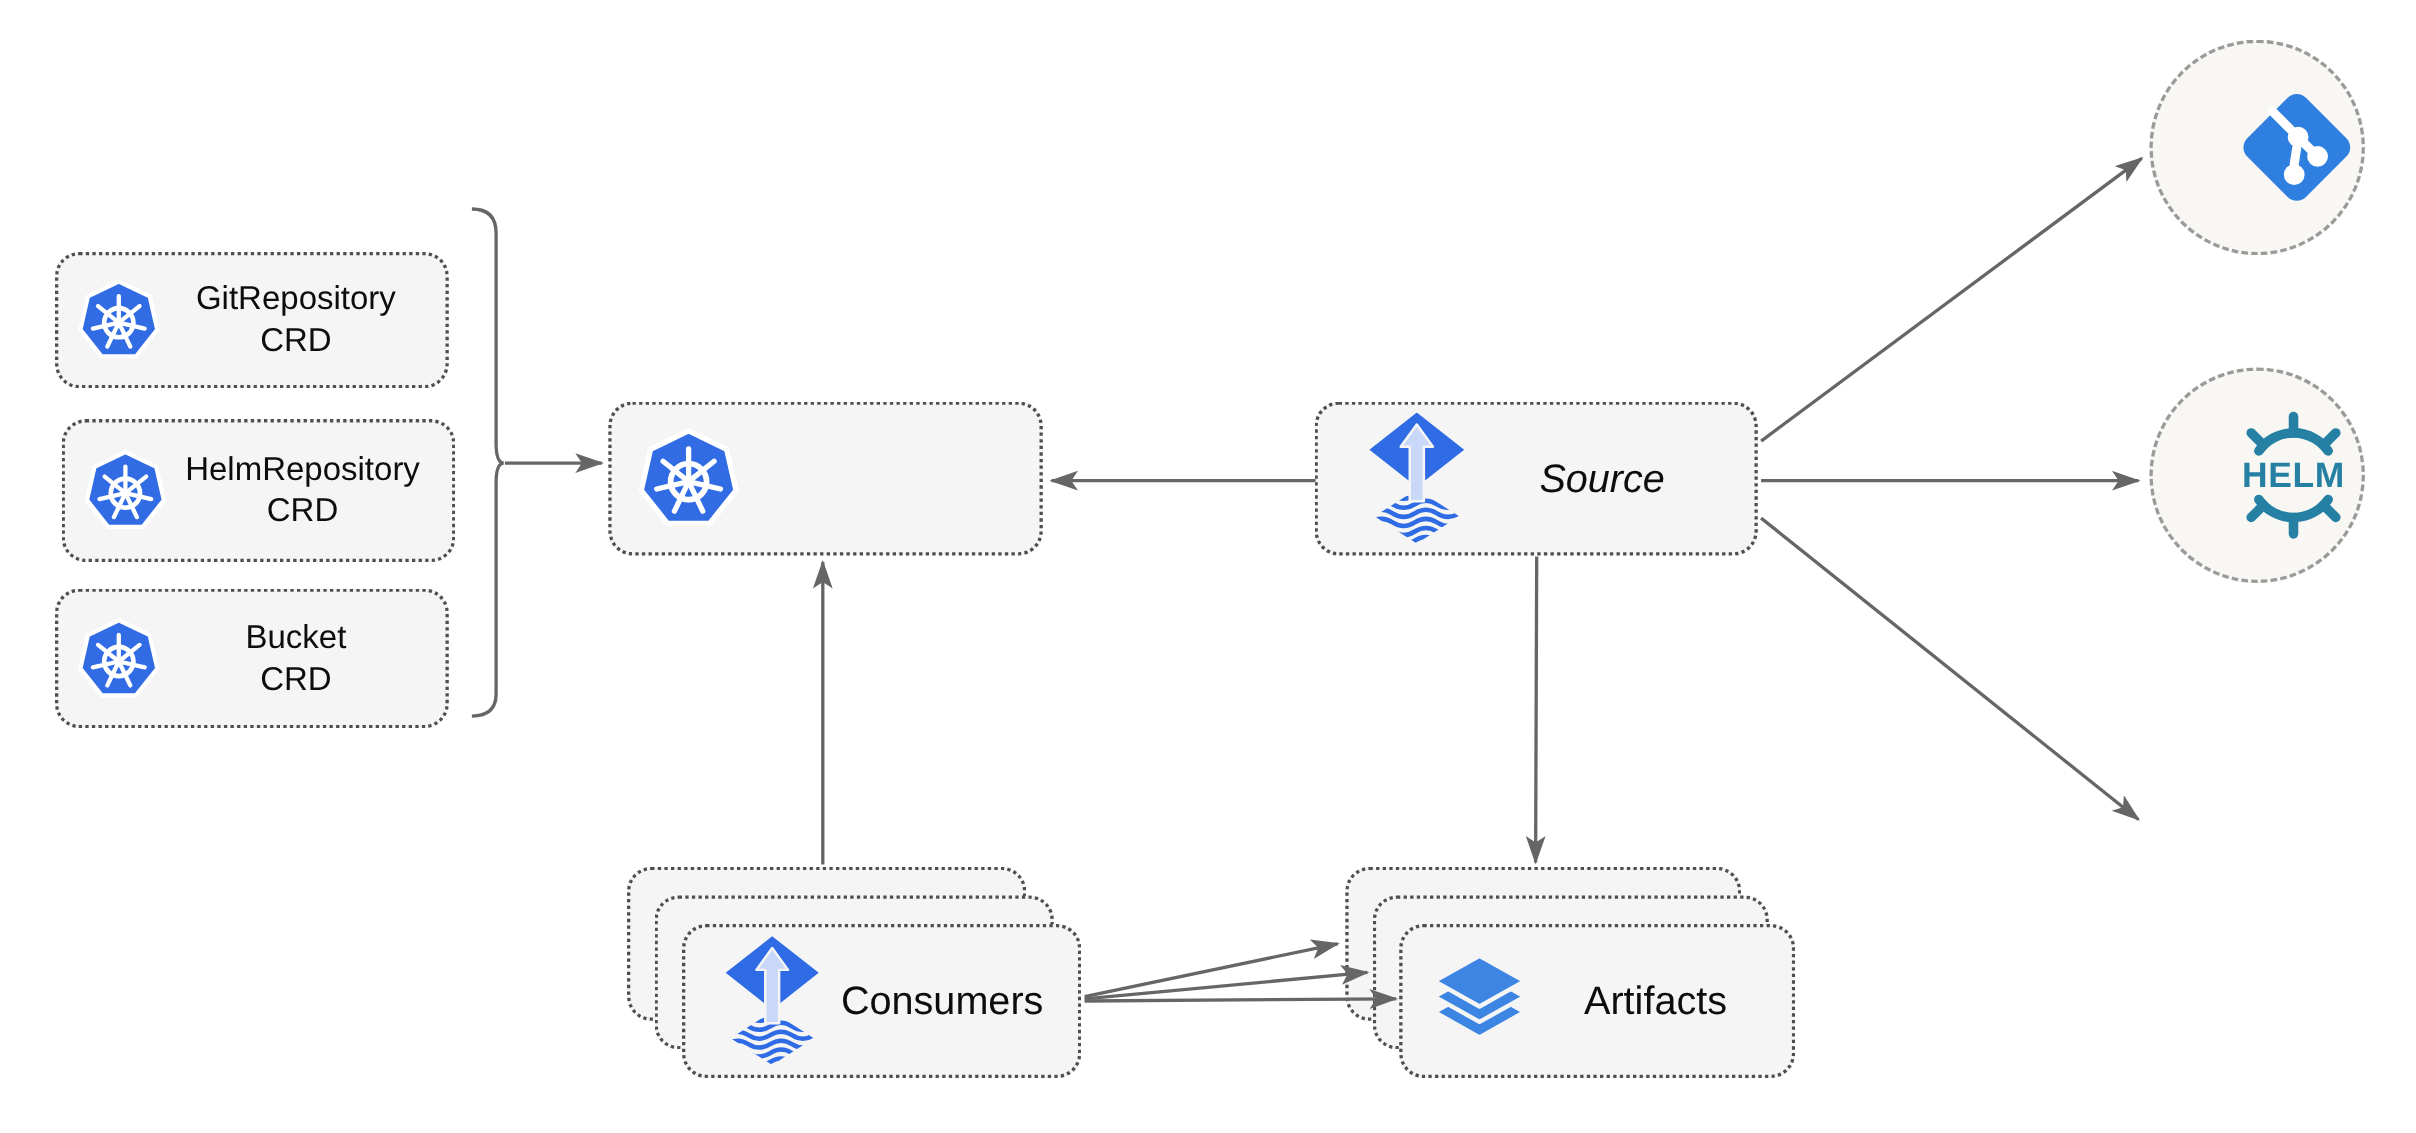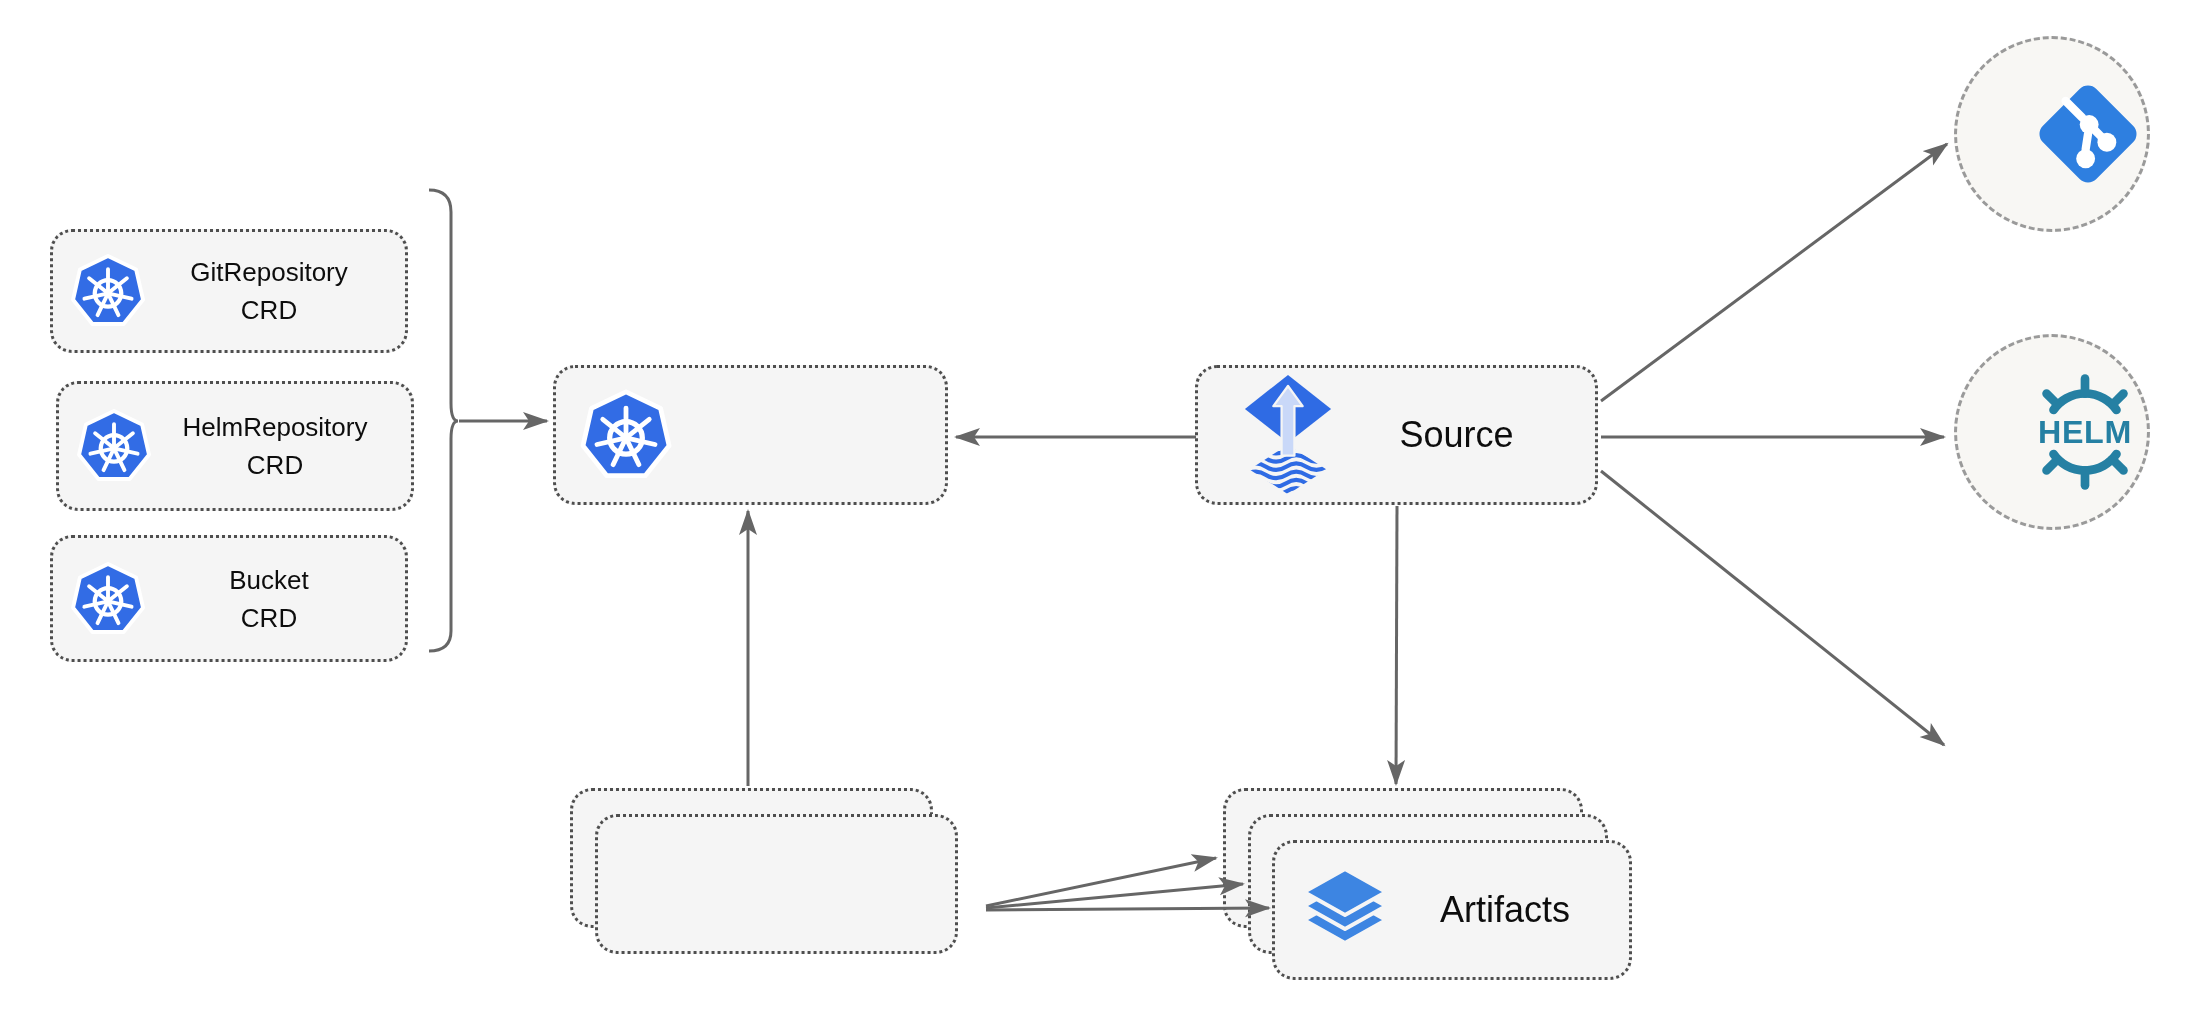--- a/index.html
+++ b/index.html
@@ -4,21 +4,21 @@
 <style>
   html,body{margin:0;padding:0;background:#fff;}
   .canvas{
     position:relative;width:2196px;height:1030px;background:#ffffff;overflow:hidden;
     font-family:"Liberation Sans","DejaVu Sans",sans-serif;color:#111;
   }
   .node{
     position:absolute;background:#f5f5f5;border:3px dotted #4e4e4e;border-radius:22px;
     box-sizing:border-box;display:flex;align-items:center;
   }
-  .node .label{flex:1;text-align:center;font-size:26px;line-height:38px;color:#0d0d0d;}
+  .node .label{flex:1;text-align:center;font-size:30px;line-height:38px;color:#0d0d0d;}
   .big .label{font-size:36px;line-height:46px;}
   .stackbox{
     position:absolute;background:#f5f5f5;border:3px dotted #4e4e4e;border-radius:22px;
     box-sizing:border-box;
   }
   .endpoint{
     position:absolute;width:196px;height:196px;border-radius:50%;
     background:#f8f7f4;border:3px dashed #9a9a9a;box-sizing:border-box;
     display:flex;align-items:center;justify-content:flex-end;
   }
@@ -112,21 +112,21 @@
           <line x1="50" y1="53" x2="36.6" y2="80.9"></line>
             <line x1="50" y1="53" x2="19.8" y2="59.9"></line>
           <line x1="50" y1="53" x2="25.8" y2="33.7"></line>
         </g>
         <circle cx="50" cy="53" r="17" fill="none" stroke="#ffffff" stroke-width="5.5"></circle>
         <circle cx="50" cy="53" r="5" fill="#ffffff"></circle>
       </g>
     </svg>
   </div>
 
-  <div class="node big" style="left:1195px;top:365px;width:403px;height:140px;padding:0 16px 0 44px;">
+  <div class="node big" style="left:1195px;top:365px;width:403px;height:140px;padding:0 16px 0 44px;font-style:italic;">
     <svg class="icon" width="92" height="121" viewBox="0 0 100 132">
       <defs>
           <clipPath id="fxwave1">
             <polygon points="50,76 92,103 50,130 8,103"></polygon>
           </clipPath>
         </defs>
       <polygon points="50,0 97,37 50,74 3,37" fill="#2f6be4"></polygon>
       <g clip-path="url(#fxwave1)" stroke="#2f6be4" stroke-width="4.5" fill="none">
         <path d="M4,82 q11,-7 22,0 t22,0 t22,0 t22,0"></path>
         <path d="M4,91 q11,-7 22,0 t22,0 t22,0 t22,0"></path>
@@ -137,20 +137,40 @@
       </g>
       <path d="M50,12 L66,34 L57,34 L57,88 L43,88 L43,34 L34,34 Z" fill="#c9d8f8" stroke="#f5f5f5" stroke-width="2.5" stroke-linejoin="round"></path>
     </svg>
     <div class="label">
       <div>Source</div>
     </div>
   </div>
 
   <div class="stackbox" style="left:570px;top:788px;width:363px;height:140px;"></div>
   <div class="stackbox" style="left:595px;top:814px;width:363px;height:140px;"></div>
+  <div class="node big" style="left:620px;top:840px;width:363px;height:140px;padding:0 14px 0 34px;">
+    <svg class="icon" width="90" height="119" viewBox="0 0 100 132">
+      <defs>
+          <clipPath id="fxwave2">
+            <polygon points="50,76 92,103 50,130 8,103"></polygon>
+          </clipPath>
+        </defs>
+      <polygon points="50,0 97,37 50,74 3,37" fill="#2f6be4"></polygon>
+      <g clip-path="url(#fxwave2)" stroke="#2f6be4" stroke-width="4.5" fill="none">
+        <path d="M4,82 q11,-7 22,0 t22,0 t22,0 t22,0"></path>
+        <path d="M4,91 q11,-7 22,0 t22,0 t22,0 t22,0"></path>
+        <path d="M4,100 q11,-7 22,0 t22,0 t22,0 t22,0"></path>
+        <path d="M4,109 q11,-7 22,0 t22,0 t22,0 t22,0"></path>
+        <path d="M4,118 q11,-7 22,0 t22,0 t22,0 t22,0"></path>
+        <path d="M4,127 q11,-7 22,0 t22,0 t22,0 t22,0"></path>
+      </g>
+      <path d="M50,12 L66,34 L57,34 L57,88 L43,88 L43,34 L34,34 Z" fill="#c9d8f8" stroke="#f5f5f5" stroke-width="2.5" stroke-linejoin="round"></path>
+    </svg>
+    <div class="label">Consumers</div>
+  </div>
 
   <div class="stackbox" style="left:1223px;top:788px;width:360px;height:140px;"></div>
   <div class="stackbox" style="left:1248px;top:814px;width:360px;height:140px;"></div>
   <div class="node big" style="left:1272px;top:840px;width:360px;height:140px;padding:0 14px 0 20px;">
     <svg class="icon" width="100" height="96" viewBox="0 0 100 90">
       <polygon points="50,32 91,55 50,78 9,55" fill="#3d85e2" stroke="#f5f5f5" stroke-width="4" stroke-linejoin="round"></polygon>
       <polygon points="50,18 91,41 50,64 9,41" fill="#3d85e2" stroke="#f5f5f5" stroke-width="4" stroke-linejoin="round"></polygon>
       <polygon points="50,4 91,27 50,50 9,27" fill="#3d85e2" stroke="#f5f5f5" stroke-width="4" stroke-linejoin="round"></polygon>
     </svg>
     <div class="label">Artifacts</div>

